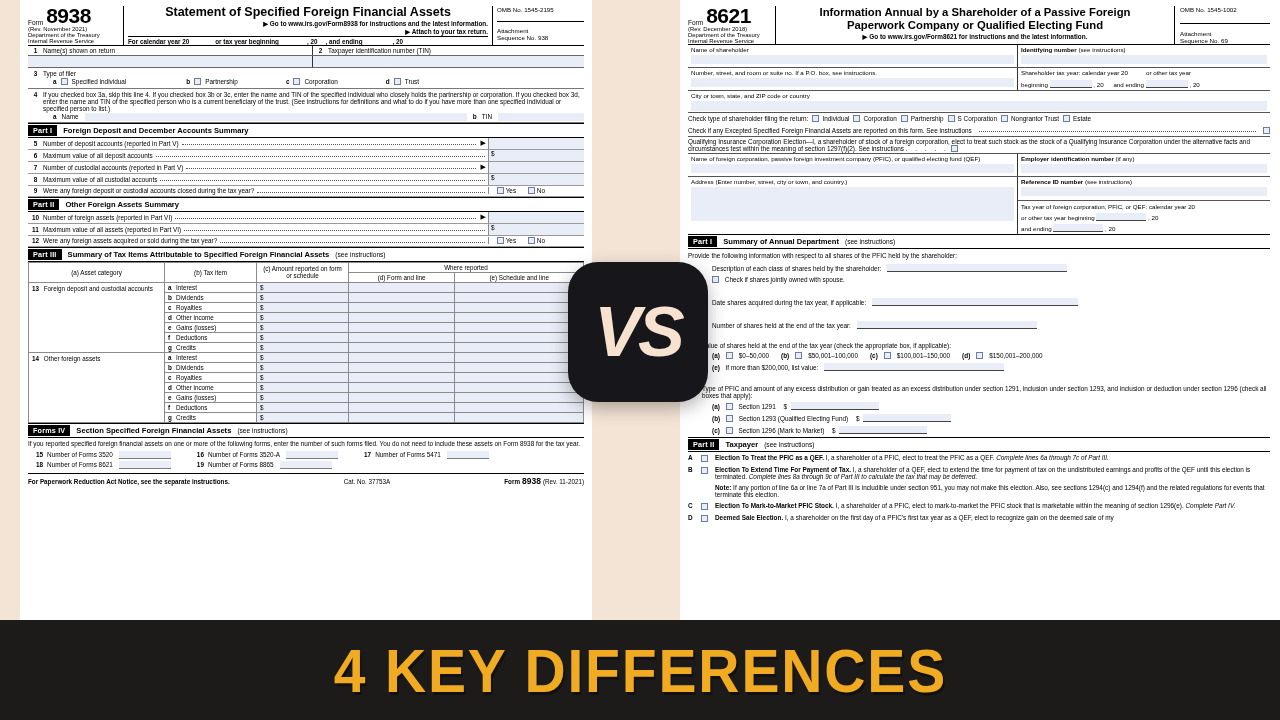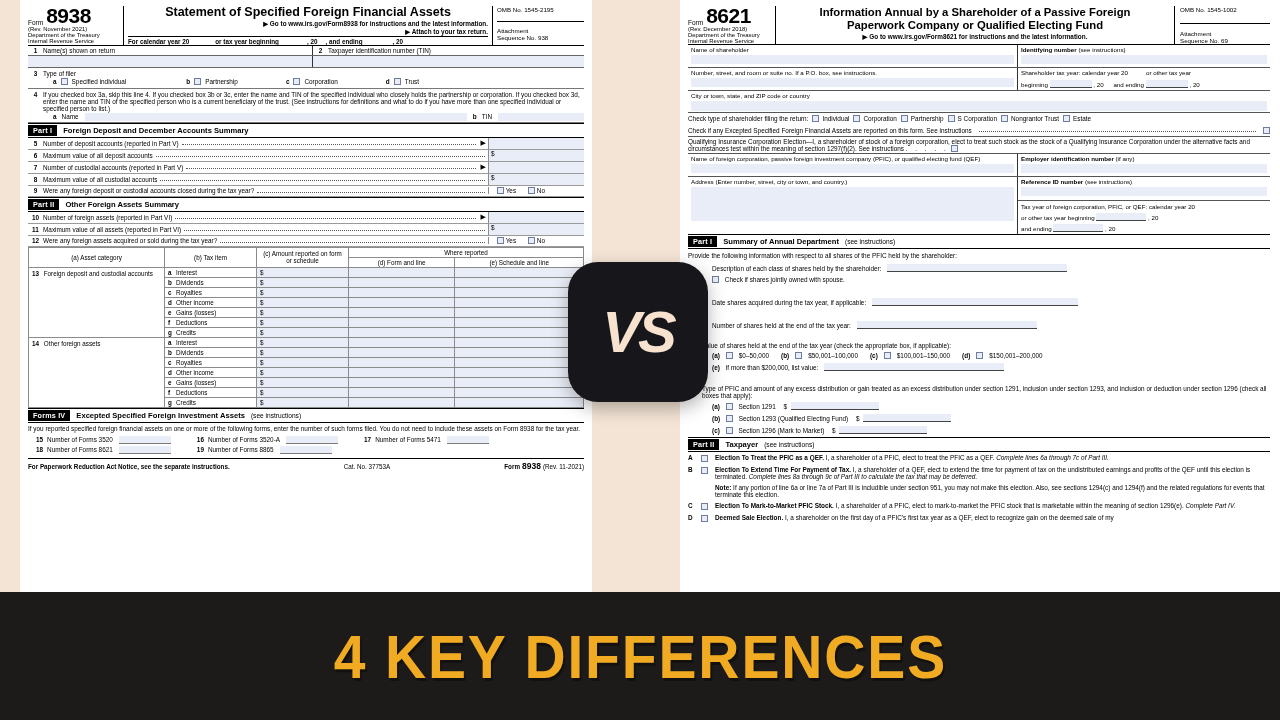--- a/index.html
+++ b/index.html
@@ -6,21 +6,21 @@
   html, body {
     width: 1280px; height: 720px;
     background: #1d1b1a;
     font-family: "Liberation Sans", sans-serif;
     overflow: hidden;
   }
   .stage { position: relative; width: 1280px; height: 720px; background: #f4e4d6; }
 
   
   .banner {
-    position: absolute; left: 0; bottom: 0; width: 1280px; height: 128px;
+    position: absolute; left: 0; bottom: 0; width: 1280px; height: 100px;
     background: #1d1b1a; display: flex; align-items: center; justify-content: center;
     z-index: 40;
   }
   .banner-text {
     color: #f0ab23; font-size: 62px; font-weight: bold; letter-spacing: 2px;
     font-family: "Liberation Sans Narrow", "Liberation Sans", sans-serif;
     transform: scaleX(0.92); text-shadow: 2px 3px 0 rgba(0,0,0,.35);
     white-space: nowrap;
   }
 
@@ -35,21 +35,21 @@
   .page.right .page-inner { padding: 6px 10px 0 8px; }
 
   
   .vs-badge {
     position: absolute; left: 568px; top: 262px; width: 140px; height: 140px;
     background: #17161a; border-radius: 30px; z-index: 30;
     display: flex; align-items: center; justify-content: center;
     box-shadow: 0 6px 18px rgba(0,0,0,.3);
   }
   .vs-badge span {
-    color: #f6e2ce; font-size: 58px; font-weight: bold; font-style: italic;
+    color: #f6e2ce; font-size: 70px; font-weight: bold; font-style: italic;
     letter-spacing: -3px; line-height: 1;
   }
 
   
   .fm { font-size: 6.4px; line-height: 1.25; }
   .b  { font-weight: bold; }
   .i  { font-style: italic; }
   .fill { background: #e9edf7; }
   .row { display: flex; }
   .grow { flex: 1; }
@@ -302,20 +302,25 @@
           <span class="n">12</span>
           <span class="txt">Were any foreign assets acquired or sold during the tax year?</span>
           <span class="dots"></span>
           <span class="yn">
             <span><span class="cb"></span> Yes</span>
             <span><span class="cb"></span> No</span>
           </span>
         </div>
       </div>
 
+      <div class="part-bar">
+        <span class="part-tag">Part III</span>
+        <span>Summary of Tax Items Attributable to Specified Foreign Financial Assets</span>
+        <span style="font-weight:normal;font-size:6.6px">(see instructions)</span>
+      </div>
       <table class="p3">
         <tbody>
             <tr>
           <th rowspan="2" style="width:136px">(a) Asset category</th>
           <th rowspan="2" style="width:92px">(b) Tax item</th>
           <th rowspan="2" style="width:92px">(c) Amount reported on form or schedule</th>
           <th colspan="2">Where reported</th>
         </tr>
         <tr>
           <th class="b">(d) Form and line</th>
@@ -411,21 +416,21 @@
           <td class="taxitem"><span class="ltr">g</span><span>Credits</span></td>
           <td class="fill">$</td>
               <td class="fill"></td>
               <td class="fill"></td>
         </tr>
       </tbody>
         </table>
 
       <div class="part-bar">
         <span class="part-tag">Forms IV</span>
-        <span>Excepted Specified Foreign Investment Assets</span>
+        <span>Section Specified Foreign Financial Assets</span>
         <span style="font-weight:normal;font-size:6.6px">(see instructions)</span>
       </div>
       <div class="p4-body">If you reported specified foreign financial assets on one or more of the following forms, enter the number of such forms filed. You do not need to include these assets on Form 8938 for the tax year.</div>
       <div class="p4-grid">
         <span class="n">15</span>
         <span>Number of Forms 3520</span>
         <span class="ul" style="margin-left:6px"></span>
         <span class="n" style="margin-left:26px">16</span>
         <span>Number of Forms 3520-A</span>
         <span class="ul" style="margin-left:6px"></span>

